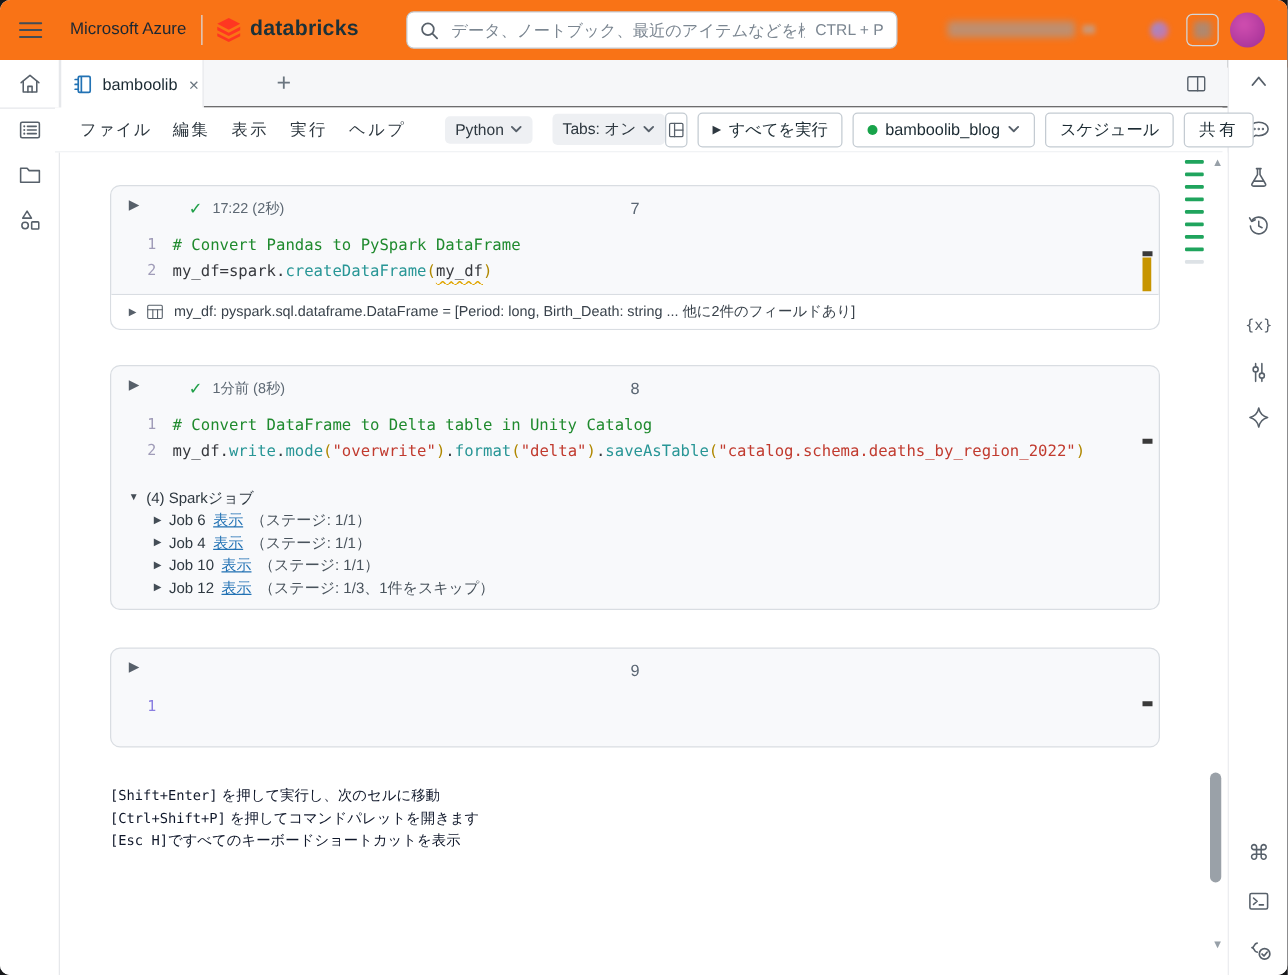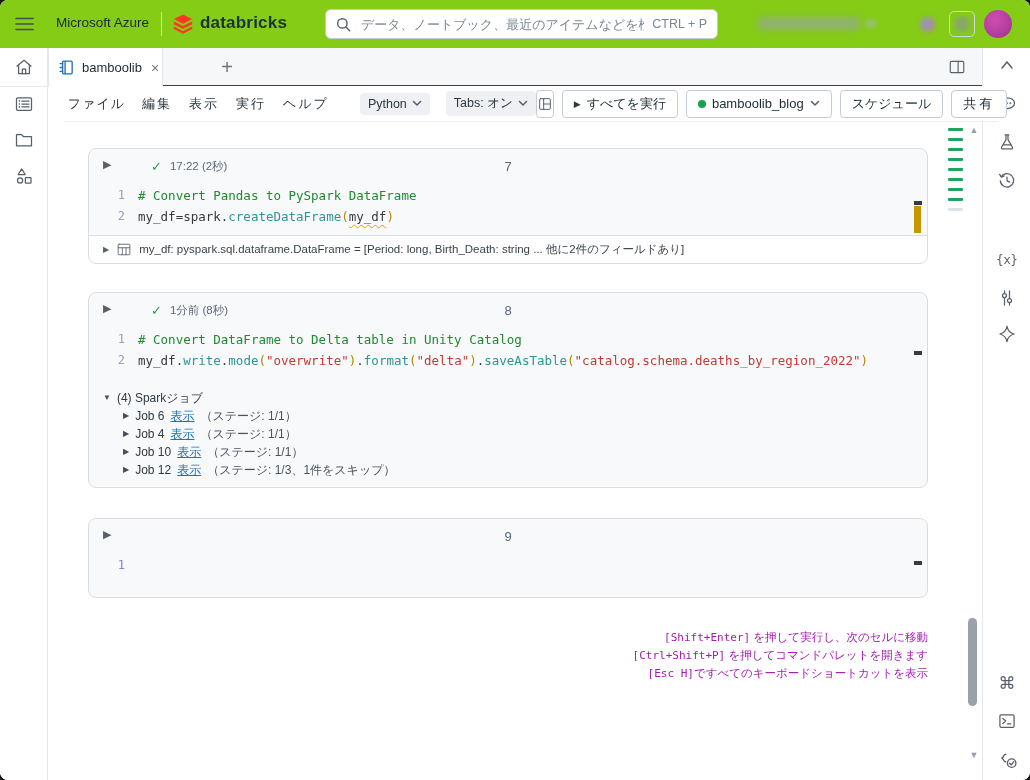--- a/index.html
+++ b/index.html
@@ -3,21 +3,21 @@
 <meta charset="utf-8">
 <style>
   html,body{margin:0;padding:0;background:#17181a;}
   body{width:1030px;height:780px;position:relative;font-family:"Liberation Sans","DejaVu Sans",sans-serif;-webkit-font-smoothing:antialiased;}
   .window{position:absolute;inset:0;background:#fff;border-radius:8px;overflow:hidden;}
   .abs{position:absolute;}
   svg{display:block;}
   .ic{stroke:#57606a;fill:none;stroke-width:1.5;stroke-linecap:round;stroke-linejoin:round;}
 
   
-  .topbar{position:absolute;left:0;top:0;width:100%;height:48px;background:#84cc16;border-bottom:6px solid #000000;}
+  .topbar{position:absolute;left:0;top:0;width:100%;height:48px;background:#f97316;border-bottom:6px solid #000000;}
   .azure-label{position:absolute;left:56px;top:15px;font-size:13.5px;color:#1b2733;}
   .top-divider{position:absolute;left:161px;top:12px;width:1px;height:24px;background:#d9dde1;}
   .brand-word{position:absolute;left:200px;top:13px;font-size:17px;font-weight:700;color:#1b3139;letter-spacing:.2px;}
   .searchbox{position:absolute;left:325px;top:9px;width:393px;height:30px;border:1px solid #c5ccd3;border-radius:6px;background:#fff;display:flex;align-items:center;box-sizing:border-box;padding:0 10px;}
   .searchbox input{border:none;outline:none;flex:1;font-size:13px;color:#39424b;font-family:inherit;background:transparent;}
   .searchbox input::placeholder{color:#7b8691;}
   .search-shortcut{font-size:12.5px;color:#7b8691;white-space:nowrap;margin-left:6px;}
   .blur-name{position:absolute;left:758px;top:17px;width:102px;height:13px;background:#99a1aa;border-radius:3px;filter:blur(3px);opacity:.6;}
   .blur-caret{position:absolute;left:866px;top:20px;width:10px;height:7px;background:#aab1b9;filter:blur(2px);opacity:.6;}
   .blur-circle{position:absolute;left:920px;top:17px;width:15px;height:15px;border-radius:50%;background:radial-gradient(circle at 35% 35%,#8f8ff0,#d66bb0);filter:blur(2px);opacity:.8;}
@@ -37,21 +37,21 @@
 
   
   .tabstrip{position:absolute;left:48px;top:48px;width:934px;height:38px;background:#f6f7f9;border-bottom:1px solid #404040;box-sizing:border-box;}
   .tab-active{position:absolute;left:0;top:0;height:39px;width:115px;background:#fff;border-left:1px solid #e6e8eb;border-right:1px solid #e6e8eb;box-sizing:border-box;display:flex;align-items:center;padding:0 9px;gap:7px;}
   .tab-label{font-size:13px;color:#1c2b33;}
   .tab-close{font-size:14px;color:#6b7680;margin-left:2px;line-height:1;}
   .tab-plus{position:absolute;left:166px;top:6px;width:26px;height:26px;display:flex;align-items:center;justify-content:center;font-size:20px;color:#6b7680;}
   .panel-btn{position:absolute;right:16px;top:10px;width:18px;height:18px;}
 
   
-  .toolbar{position:absolute;left:64px;top:86px;width:934px;height:36px;background:#fff;border-bottom:1px solid #edf0f2;box-sizing:border-box;display:flex;align-items:center;justify-content:center;}
+  .toolbar{position:absolute;left:44px;top:86px;width:934px;height:36px;background:#fff;border-bottom:1px solid #edf0f2;box-sizing:border-box;display:flex;align-items:center;}
   .menu-item{font-size:13px;color:#2e3840;letter-spacing:2px;margin-right:17px;white-space:nowrap;}
   .menu-item:first-child{margin-left:20px;letter-spacing:1px;}
   .pill{display:flex;align-items:center;gap:5px;background:#eef0f3;border-radius:4px;padding:4px 8px;font-size:12.5px;color:#2e3840;white-space:nowrap;}
   .tb-btn{display:flex;align-items:center;gap:6px;border:1px solid #c4cbd2;border-radius:4px;background:#fff;padding:4px 11px;font-size:13px;color:#1c2b33;white-space:nowrap;height:28px;box-sizing:border-box;}
   .tb-iconbtn{width:28px;height:28px;padding:0;justify-content:center;}
   .run-glyph{font-size:9px;color:#2e3840;}
   .green-dot{width:8px;height:8px;border-radius:50%;background:#18a34a;}
   .ls2{letter-spacing:3px;}
 
   
@@ -80,21 +80,21 @@
 
   
   .jobs{margin-top:18px;padding-left:14px;font-size:12px;color:#2f3941;}
   .jobs-header{display:flex;align-items:center;gap:6px;height:18px;}
   .job-row{display:flex;align-items:center;gap:6px;height:18px;padding-left:20px;}
   .tri{font-size:8px;color:#444d56;line-height:1;}
   .job-link{color:#2272b4;text-decoration:underline;}
   .job-stage{color:#49535c;}
 
   
-  .hints{position:absolute;left:40px;top:505px;width:840px;text-align:right;color:#a21caf;}
+  .hints{position:absolute;left:40px;top:505px;width:840px;text-align:left;color:#0f172a;}
   .hint-line{height:18px;line-height:18px;}
   .hint-key{font-family:"DejaVu Sans Mono","Liberation Mono",monospace;font-size:11px;}
   .hint-text{font-size:11.5px;}
 
   
   .mini-dash{position:absolute;left:900px;width:15px;height:3px;background:#1fa45d;border-radius:1px;}
   .mini-dash.dim{background:#dde2e6;}
   .scroll-arrow{position:absolute;left:916px;width:20px;text-align:center;font-size:9px;color:#97a0a8;line-height:10px;}
   .scroll-thumb{position:absolute;left:920px;top:496px;width:9px;height:88px;border-radius:5px;background:#9aa1a8;}
 </style>

